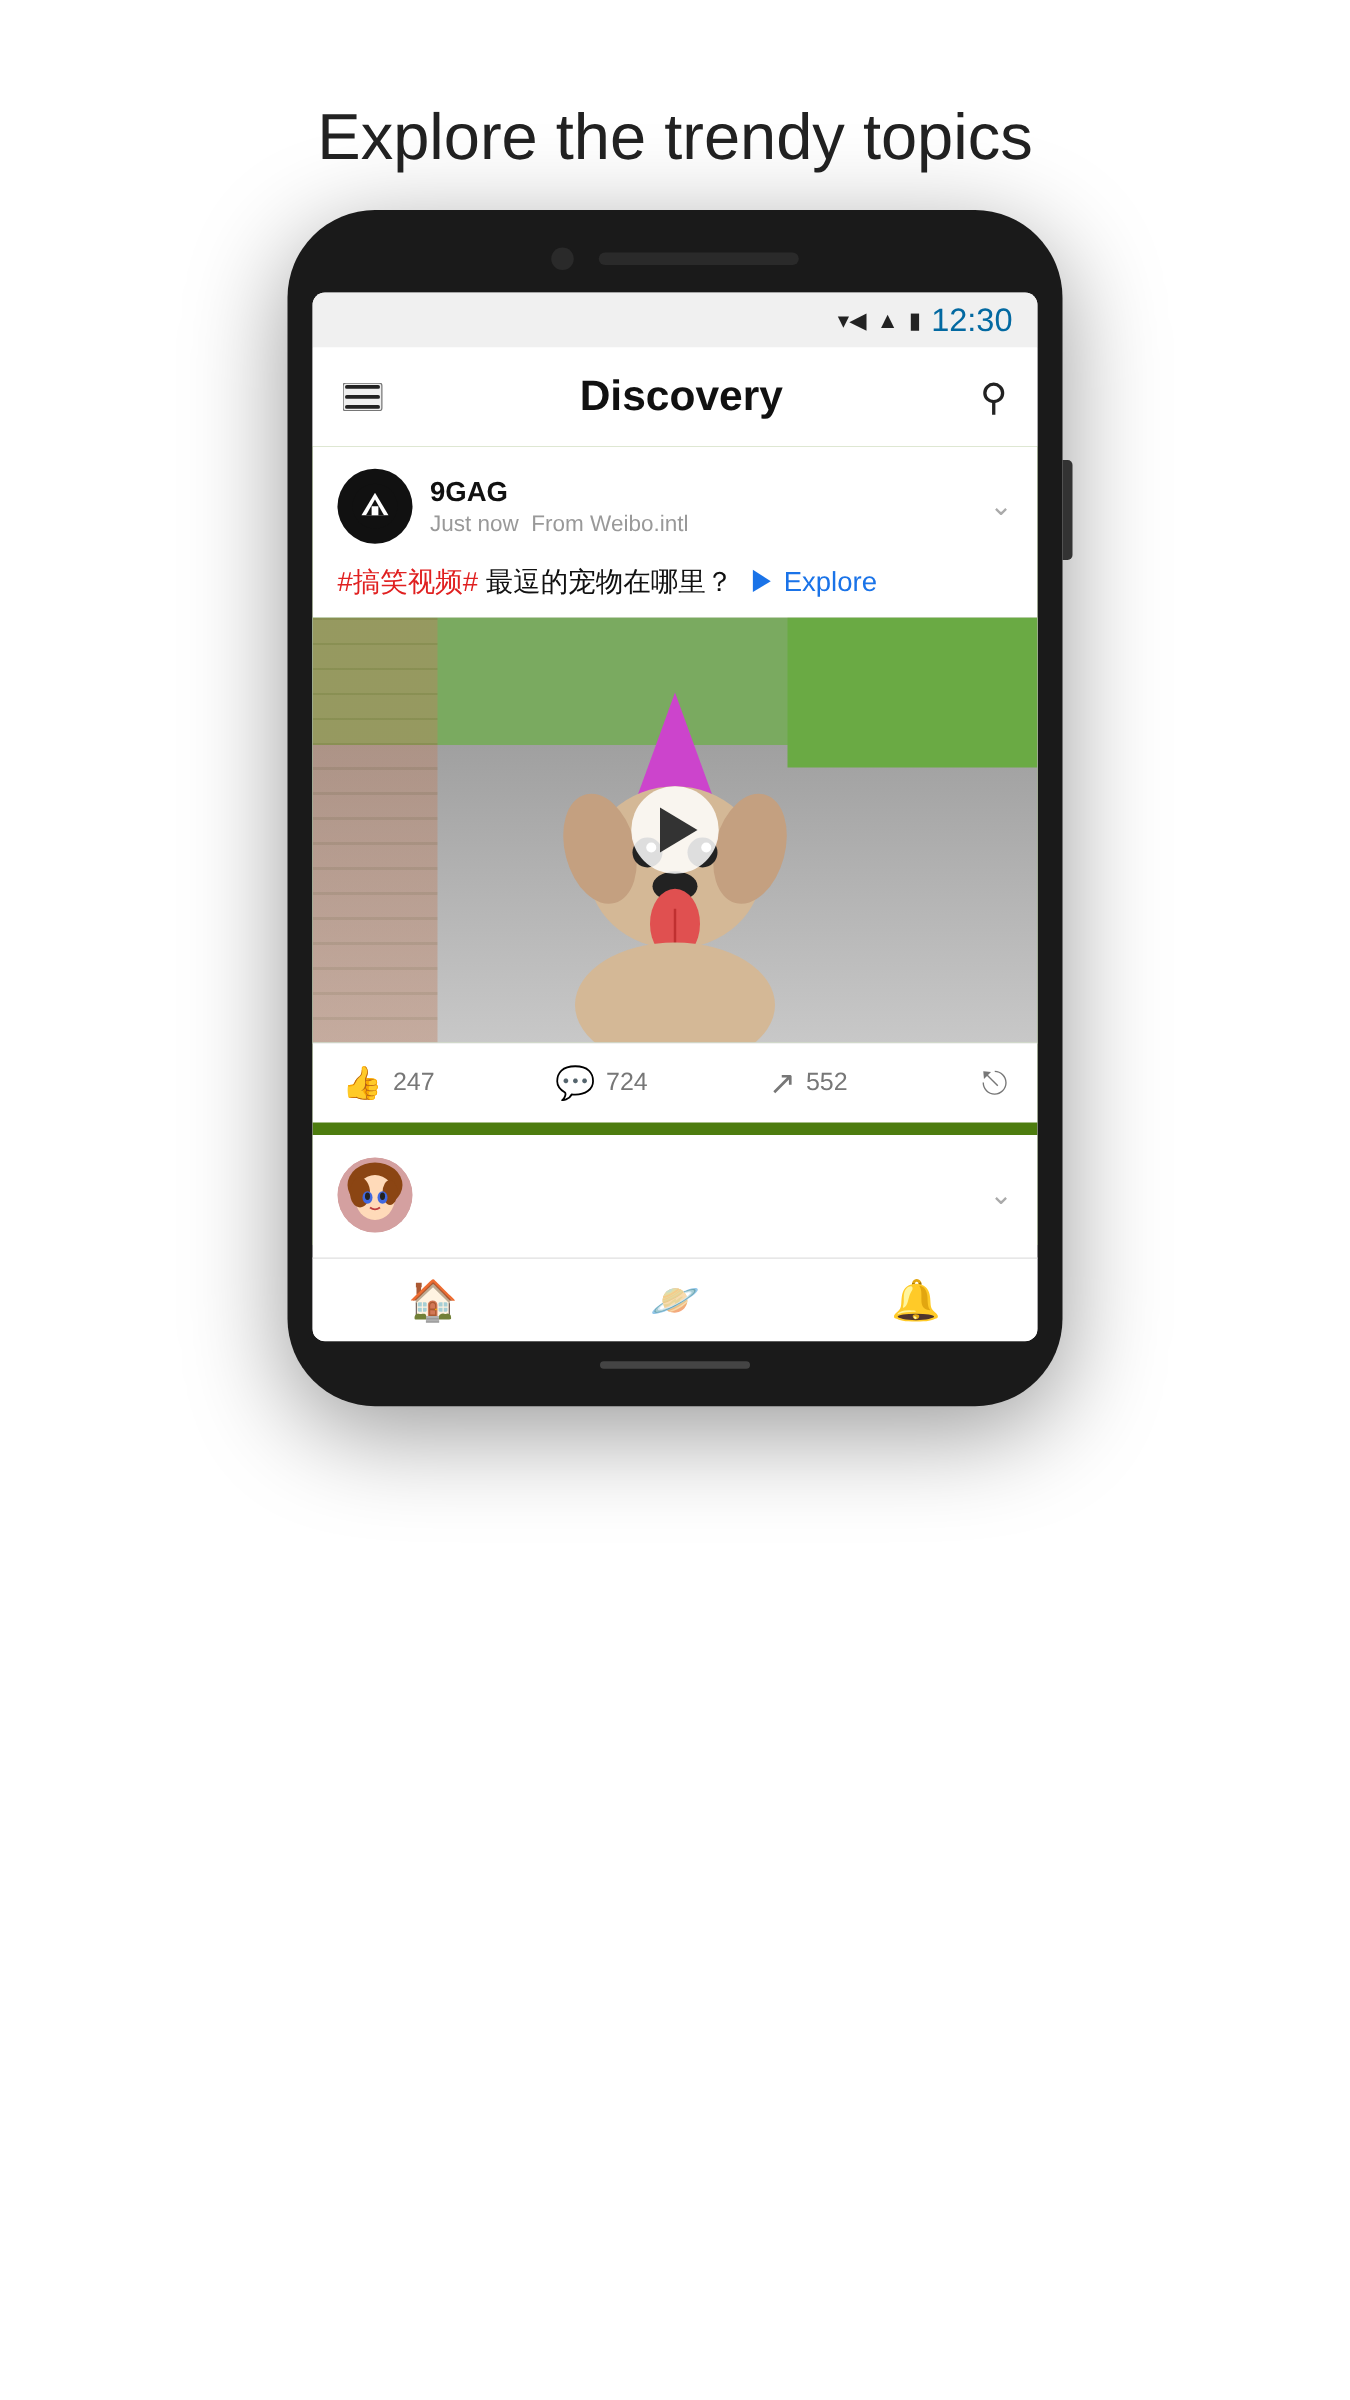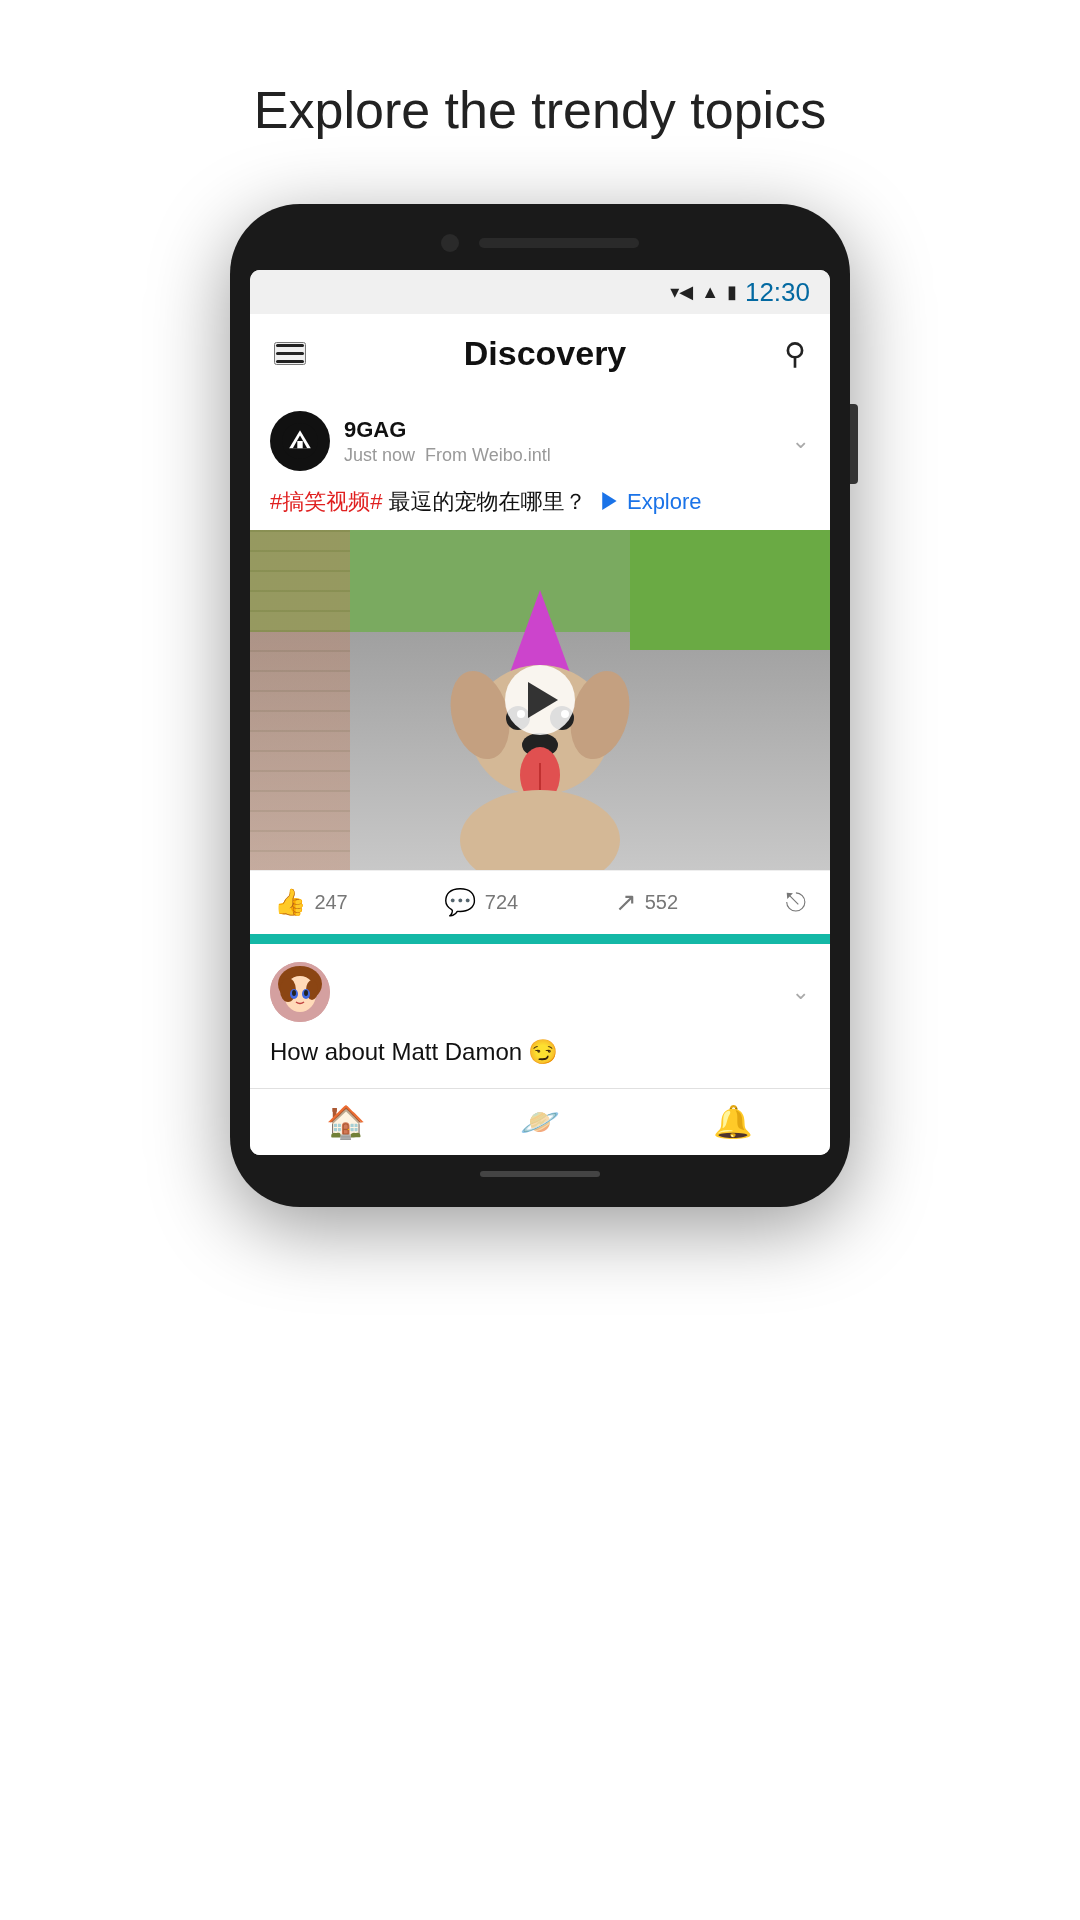--- a/index.html
+++ b/index.html
@@ -13,21 +13,21 @@
       width: 1080px;
     }
 
     
     .page-heading {
       font-size: 52px;
       font-weight: 300;
       color: #222;
       text-align: center;
       margin-top: 80px;
-      margin-bottom: 64px;
+      margin-bottom: 28px;
     }
 
     
     .phone-shell {
       width: 620px;
       background: #1a1a1a;
       border-radius: 70px;
       padding: 30px 20px;
       position: relative;
       box-shadow: 0 20px 80px rgba(0,0,0,0.4);
@@ -138,21 +138,21 @@
       content: '';
       position: absolute;
       bottom: -2px;
       left: 0; right: 0;
       height: 3px;
       background: #e02020;
     }
 
     
     .feed {
-      background: #14b8a6;
+      background: #4d7c0f;
     }
 
     
     .post-card {
       background: #fff;
       margin-bottom: 10px;
     }
 
     .post-header {
       display: flex;
@@ -490,21 +490,20 @@
                 <ellipse cx="24" cy="31" rx="2" ry="3" fill="#222"></ellipse>
                 <ellipse cx="36" cy="31" rx="2" ry="3" fill="#222"></ellipse>
 
                 <path d="M26 40 Q30 43 34 40" stroke="#c04040" stroke-width="1.5" fill="none"></path>
               </svg>
             </div>
           </div>
           <span class="chevron-down">⌄</span>
         </div>
 
-        <div class="second-post-text">How about Matt Damon 😏</div>
       </div>
 
     </div>
 
     <div class="bottom-nav">
       <div class="bottom-nav-item">
         <span>🏠</span>
       </div>
       <div class="bottom-nav-item active">
         <span>🪐</span>

